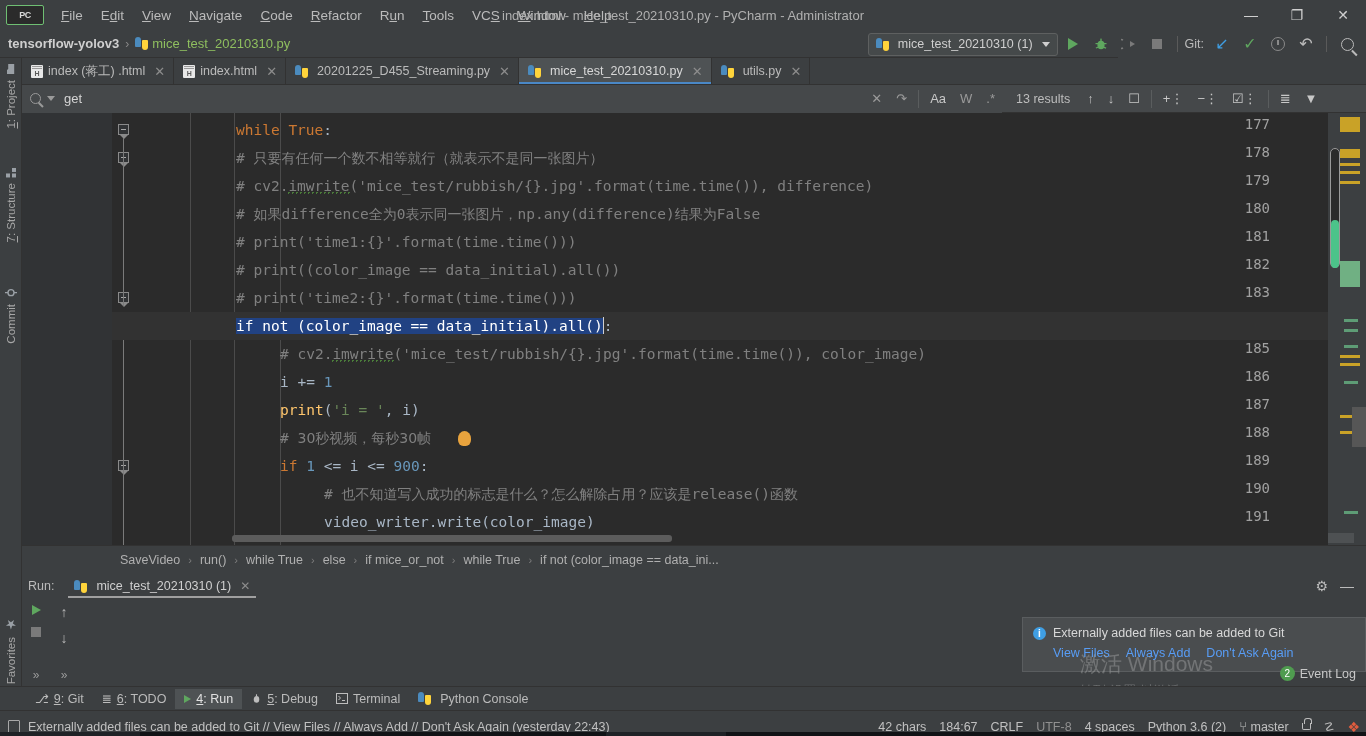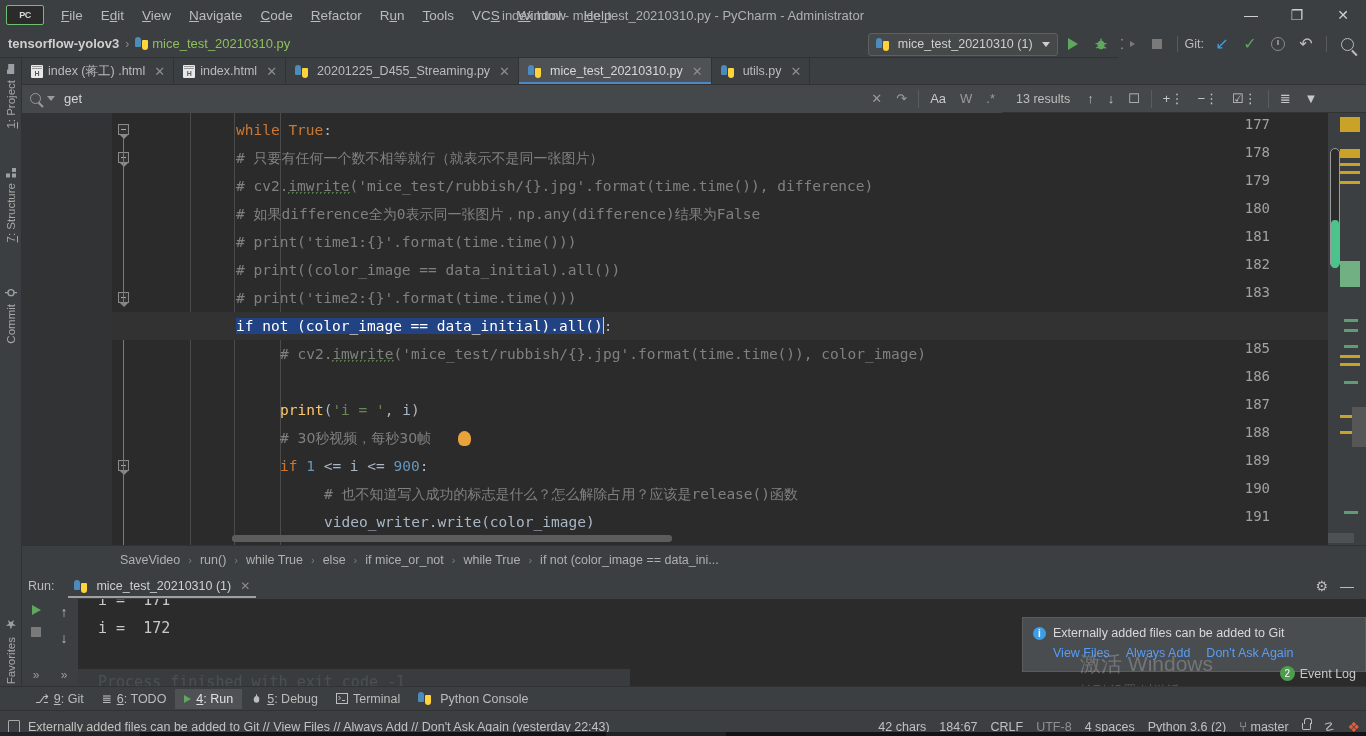--- a/index.html
+++ b/index.html
@@ -508,20 +508,21 @@
     <div class="codearea" id="codearea">
         <div class="crow" style="top: 3px; padding-left: 124px;"><span class="kw">while</span> <span class="kw">True</span>:</div>
         <div class="crow" style="top: 31px; padding-left: 124px;"><span class="cm"># <span class="chn">只要有任何一个数不相等就行（就表示不是同一张图片）</span></span></div>
         <div class="crow" style="top: 59px; padding-left: 124px;"><span class="cm"># cv2.<span class="typo">imwrite</span>('mice_test/rubbish/{}.jpg'.format(time.time()), difference)</span></div>
         <div class="crow" style="top: 87px; padding-left: 124px;"><span class="cm"># <span class="chn">如果</span>difference<span class="chn">全为</span>0<span class="chn">表示同一张图片，</span>np.any(difference)<span class="chn">结果为</span>False</span></div>
         <div class="crow" style="top: 115px; padding-left: 124px;"><span class="cm"># print('time1:{}'.format(time.time()))</span></div>
         <div class="crow" style="top: 143px; padding-left: 124px;"><span class="cm"># print((color_image == data_initial).all())</span></div>
         <div class="crow" style="top: 171px; padding-left: 124px;"><span class="cm"># print('time2:{}'.format(time.time()))</span></div>
         <div class="crow hl" style="top: 199px; padding-left: 124px;"><span class="sel">if not (color_image == data_initial).all()</span><span class="caret"></span>:</div>
         <div class="crow" style="top: 227px; padding-left: 168px;"><span class="cm"># cv2.<span class="typo">imwrite</span>('mice_test/rubbish/{}.jpg'.format(time.time()), color_image)</span></div>
+        <div class="crow" style="top: 255px; padding-left: 168px;">i += <span class="num">1</span></div>
         <div class="crow" style="top: 283px; padding-left: 168px;"><span class="fn">print</span>(<span class="str">'i = '</span>, i)</div>
         <div class="crow" style="top: 311px; padding-left: 168px;"><span class="cm"># <span class="chn">30秒视频，每秒30帧</span></span></div>
         <div class="crow" style="top: 339px; padding-left: 168px;"><span class="kw">if</span> <span class="num">1</span> &lt;= i &lt;= <span class="num">900</span>:</div>
         <div class="crow" style="top: 367px; padding-left: 212px;"><span class="cm"># <span class="chn">也不知道写入成功的标志是什么？怎么解除占用？应该是</span>release()<span class="chn">函数</span></span></div>
         <div class="crow" style="top: 395px; padding-left: 212px;">video_writer.write(color_image)</div>
       </div>
     <div class="bulb"></div>
   </div>
 
   <div class="markerbar">
@@ -581,26 +582,20 @@
         <span class="sq-stop"></span>
         <span class="lbl">»</span>
       </div>
       <div class="rs-col">
         <span style="color:#b8b8b8;font-size:14px;line-height:1;">↑</span>
         <span style="color:#b8b8b8;font-size:14px;line-height:1;">↓</span>
         <span class="lbl">»</span>
       </div>
     </div>
 
-    <div class="console">
-      <div class="cline" style="left:20px; top:-8px;">i =  171</div>
-      <div class="cline" style="left:20px; top:20px;">i =  172</div>
-      <div class="cline dim" style="left:20px; top:74px;">Process finished with exit code -1</div>
-      <div style="position:absolute;left:0;top:70px;width:552px;height:17px;background:#3c4043;opacity:.85;"></div>
-    </div>
   </div>
 
   <div class="notif">
     <div class="notif-row1">
       <span class="info-ic">i</span>
       <span class="notif-title">Externally added files can be added to Git</span>
     </div>
     <div class="notif-links">
       <a class="nlink" href="#">View Files</a>
       <a class="nlink" href="#">Always Add</a>

